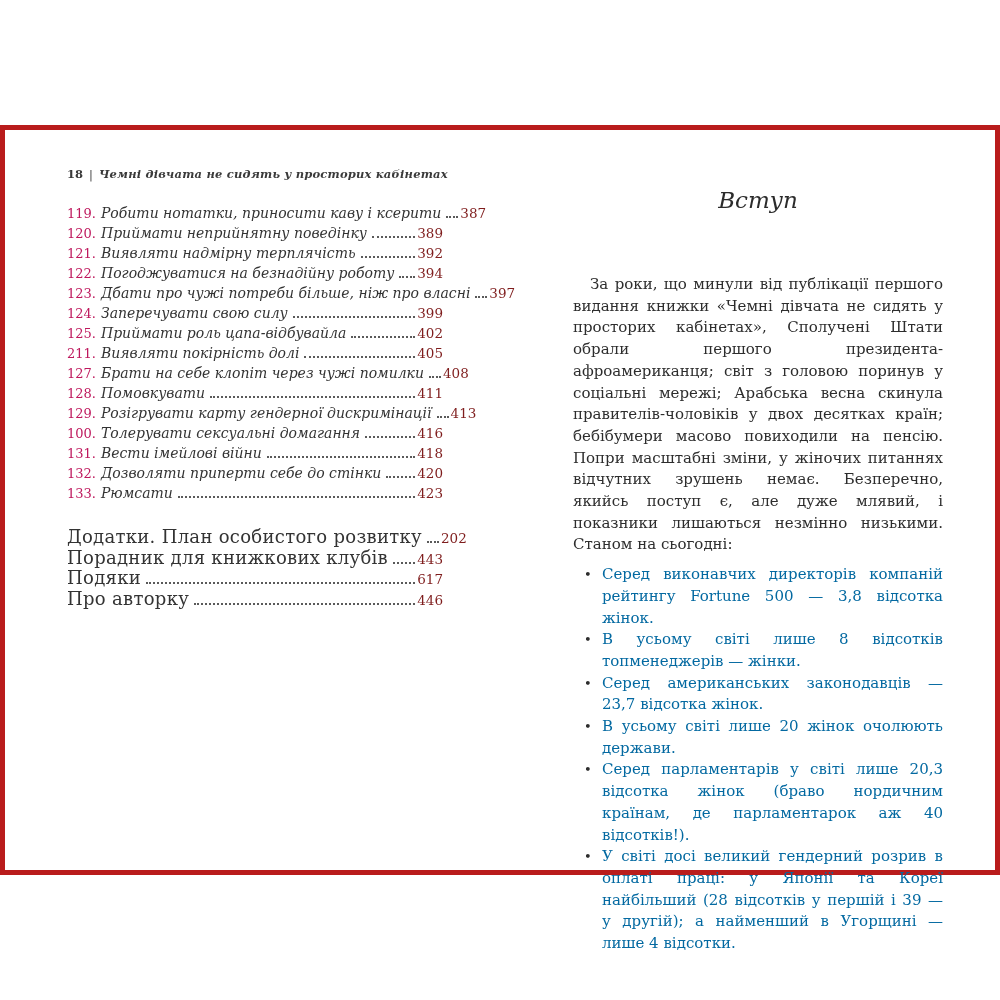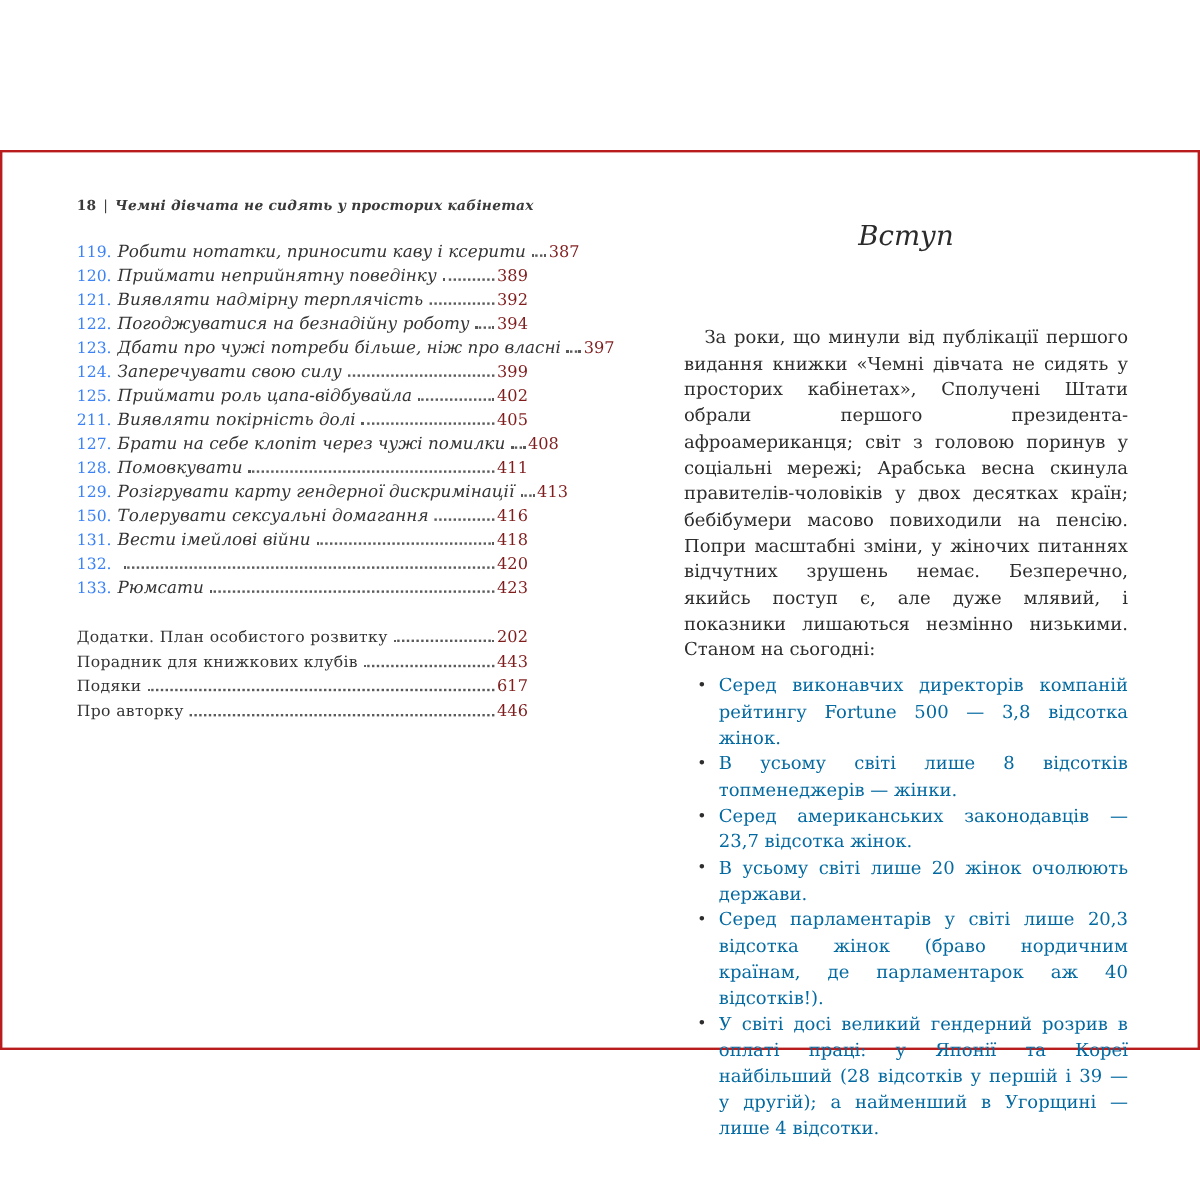--- a/index.html
+++ b/index.html
@@ -1,40 +1,40 @@
 <!DOCTYPE html>
 <html><head>
 <meta charset="utf-8">
 <style>
   * { margin:0; padding:0; box-sizing:border-box; }
   html,body { width:1000px; height:1000px; background:#ffffff; overflow:hidden; }
   body { font-family:"DejaVu Serif", serif; color:#2e2e2e; }
 
   .sheet {
     position:absolute; left:0; top:125px; width:1000px; height:750px;
-    border:2px solid #b91c1c; background:#ffffff;
+    border:5px solid #b91c1c; background:#ffffff;
   }
 
   
   .left-page { position:absolute; left:62px; top:37px; width:376px; }
   .running-header { font-size:11.5px; color:#3a3a3a; white-space:nowrap; }
   .running-header .pgnum { font-weight:bold; font-style:normal; }
   .running-header .sep { margin:0 6px; font-weight:normal; color:#3a3a3a; }
   .running-header .rtitle { font-weight:bold; font-style:italic; letter-spacing:0.2px; }
 
   .toc { margin-top:24px; }
   .toc-row { display:flex; align-items:baseline; height:20px; white-space:nowrap; }
-  .toc-num { font-size:13px; font-style:normal; margin-right:5px; color:#3b82f6; }
+  .toc-num { font-size:13px; font-style:normal; margin-right:5px; color:#be185d; }
   .toc-title { font-size:14px; font-style:italic; color:#333; }
   .leader { flex:1 1 auto; border-bottom:2px dotted #5a5a5a; margin:0 2px 4px 5px; min-width:12px; }
   .toc-page { font-size:13.5px; color:#7f1d1d; }
 
   .appendix { margin-top:21px; }
   .apx-row { display:flex; align-items:baseline; height:20.5px; white-space:nowrap; }
-  .apx-title { font-size:13px; color:#333; letter-spacing:0.3px; }
+  .apx-title { font-size:18px; color:#333; letter-spacing:0.3px; }
 
   
   .right-page { position:absolute; left:568px; top:0; width:370px; }
   .chapter-heading {
     margin-top:57px; text-align:center;
     font-size:23px; font-style:italic; font-weight:400; color:#2b2b2b;
   }
   .intro {
     margin-top:61px; font-size:15px; line-height:21.7px;
     text-align:justify; text-indent:17px; color:#2d2d2d;
@@ -119,33 +119,34 @@
           <span class="leader"></span>
           <span class="toc-page">411</span>
         </div>
         <div class="toc-row">
           <span class="toc-num">129.</span>
           <span class="toc-title">Розігрувати карту гендерної дискримінації</span>
           <span class="leader"></span>
           <span class="toc-page">413</span>
         </div>
         <div class="toc-row">
-          <span class="toc-num">150.</span>
+          <span class="toc-num">100.</span>
           <span class="toc-title">Толерувати сексуальні домагання</span>
           <span class="leader"></span>
           <span class="toc-page">416</span>
         </div>
         <div class="toc-row">
           <span class="toc-num">131.</span>
           <span class="toc-title">Вести імейлові війни</span>
           <span class="leader"></span>
           <span class="toc-page">418</span>
         </div>
         <div class="toc-row">
           <span class="toc-num">132.</span>
+          <span class="toc-title">Дозволяти приперти себе до стінки</span>
           <span class="leader"></span>
           <span class="toc-page">420</span>
         </div>
         <div class="toc-row">
           <span class="toc-num">133.</span>
           <span class="toc-title">Рюмсати</span>
           <span class="leader"></span>
           <span class="toc-page">423</span>
         </div>
       </div>

